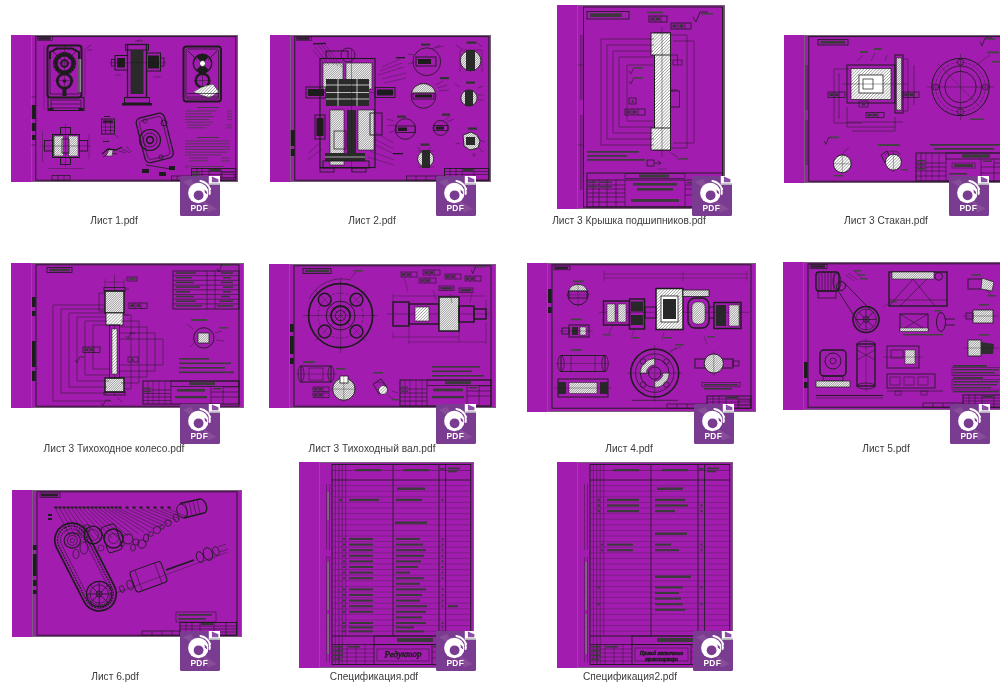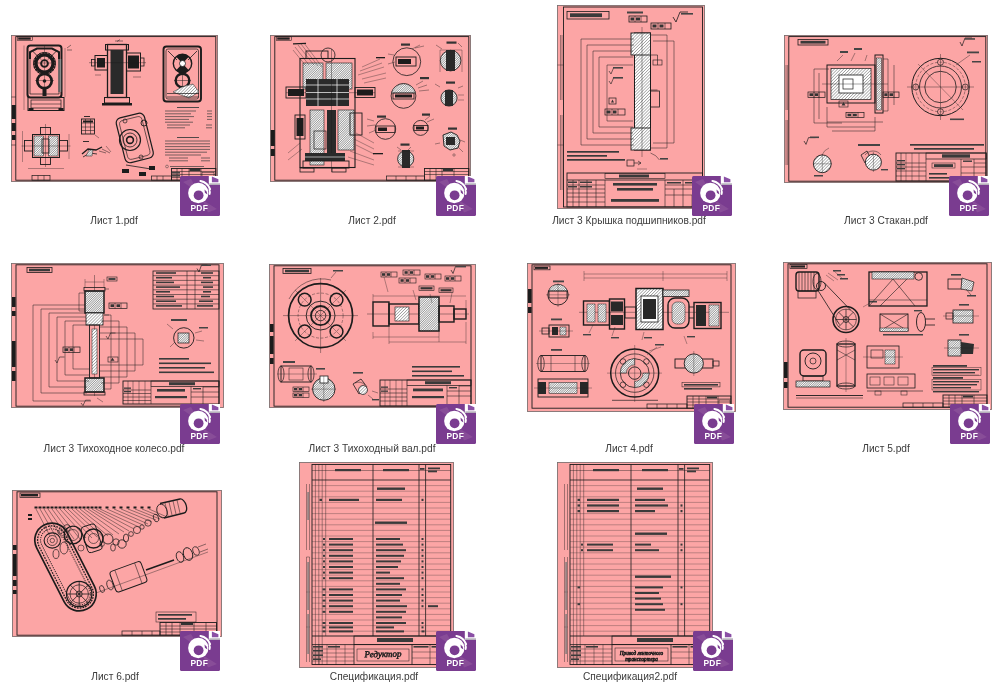--- a/index.html
+++ b/index.html
@@ -1,17 +1,17 @@
 <!DOCTYPE html>
 <html><head>
 <meta charset="utf-8">
 <style>
 html,body{margin:0;padding:0;background:#ffffff;width:1000px;height:688px;overflow:hidden;}
 body{font-family:"Liberation Sans",sans-serif;position:relative;}
-.sheet{position:absolute;background:#fca5a5;}
+.sheet{position:absolute;background:#a21caf;padding-left:20px;}
 .sheet svg{display:block;width:100%;height:100%;}
 .cap{position:absolute;font-size:11.3px;color:#3b3b3b;text-align:center;white-space:nowrap;transform:translateX(-50%) scaleX(0.9);}
 .badge{position:absolute;width:40px;height:40px;}
 </style>
 </head>
 <body>
 <svg width="0" height="0" style="position:absolute">
 <defs>
 
 <pattern id="h1" width="2.2" height="2.2" patternTransform="rotate(45)" patternUnits="userSpaceOnUse">

